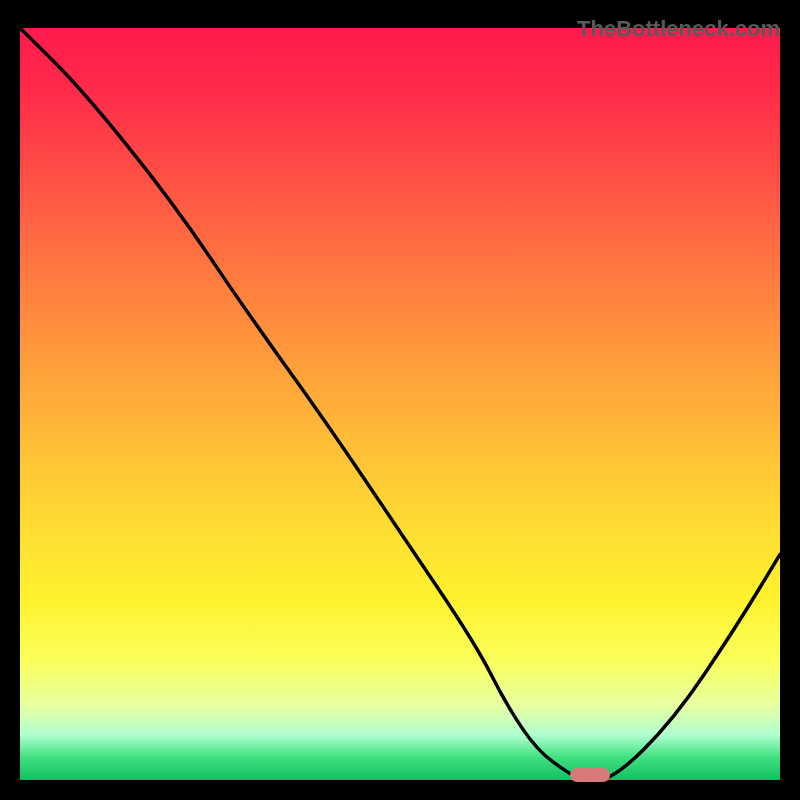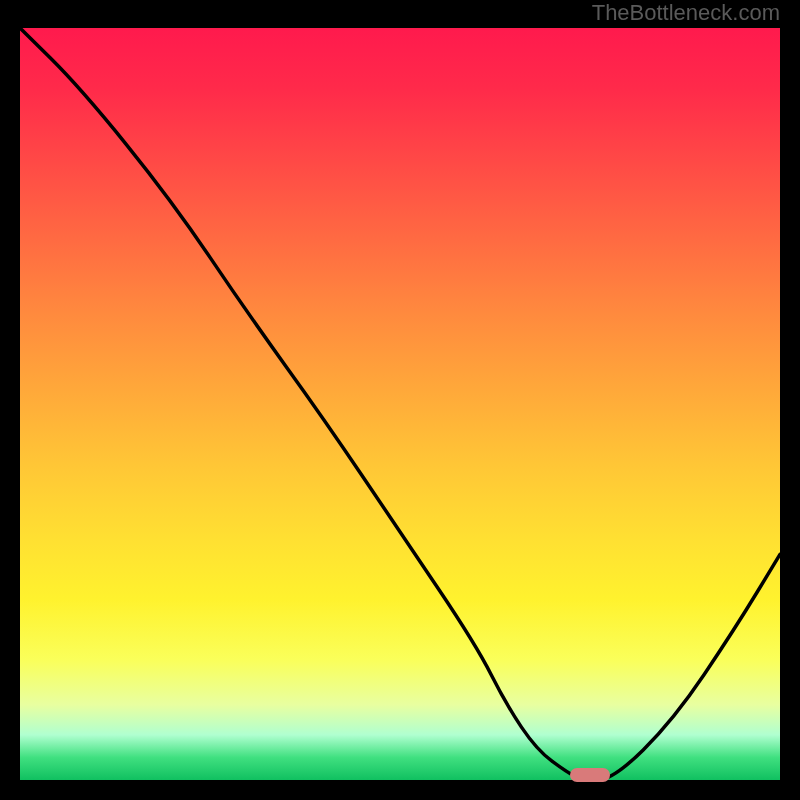--- a/index.html
+++ b/index.html
@@ -5,25 +5,25 @@
   * { margin: 0; padding: 0; box-sizing: border-box; }
   body {
     width: 800px;
     height: 800px;
     background: #000;
     position: relative;
     font-family: Arial, sans-serif;
   }
   .watermark {
     position: absolute;
-    top: 0;
+    top: 16px;
     right: 20px;
     color: #5a5a5a;
     font-size: 22px;
-    font-weight: 400;
+    font-weight: 700;
     z-index: 10;
   }
   .plot-area {
     position: absolute;
     left: 20px;
     top: 28px;
     width: 760px;
     height: 752px;
     background: linear-gradient(to bottom,
       #ff1a4d 0%,

